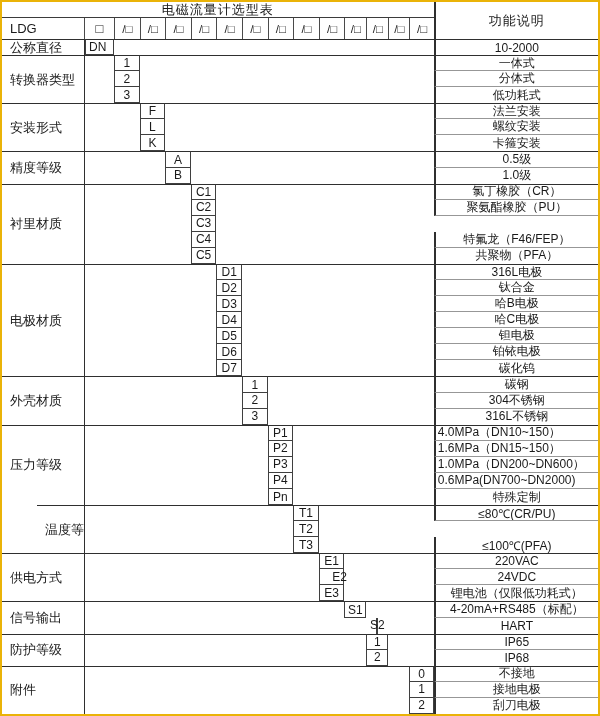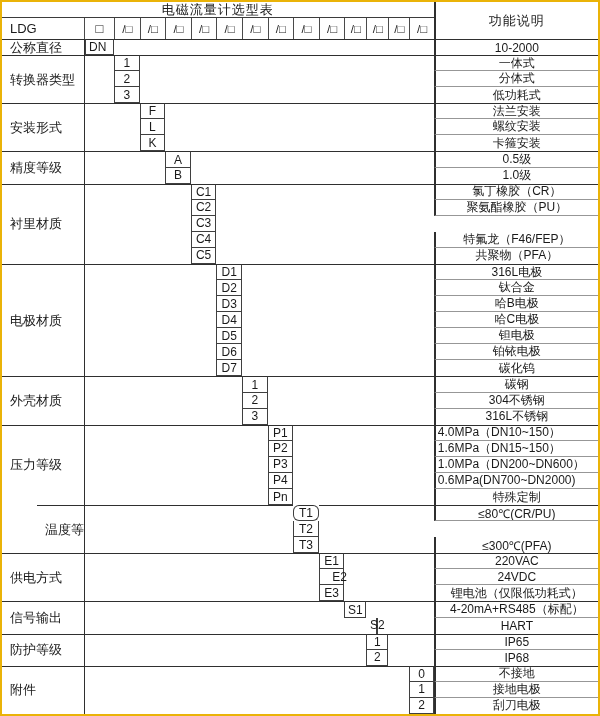--- a/index.html
+++ b/index.html
@@ -175,25 +175,25 @@
     <div class="desc left" style="grid-area: 28 / 16;">1.6MPa（DN15~150）</div>
     <div class="code-box" style="grid-area: 29 / 9;">P3</div>
     <div class="desc left" style="grid-area: 29 / 16;">1.0MPa（DN200~DN600）</div>
     <div class="code-box" style="grid-area: 30 / 9;">P4</div>
     <div class="desc left" style="grid-area: 30 / 16;">0.6MPa(DN700~DN2000)</div>
     <div class="code-box" style="grid-area: 31 / 9;">Pn</div>
     <div class="desc last" style="grid-area: 31 / 16;">特殊定制</div>
     <div class="sec-label" style="grid-area: 32 / 1 / span 3; margin-left: 35px;">温度等级</div>
     <div class="gap" style="grid-area: 32 / 2 / span 3 / 10;"></div>
     <div class="gap" style="grid-area: 32 / 11 / span 3 / 16;"></div>
-    <div class="code-box first" style="grid-area: 32 / 10; border-radius: 6px;">T1</div>
+    <div class="code-box first" style="grid-area: 32 / 10;">T1</div>
     <div class="desc first" style="grid-area: 32 / 16;">≤80℃(CR/PU)</div>
     <div class="code-box" style="grid-area: 33 / 10;">T2</div>
     <div class="code-box" style="grid-area: 34 / 10;">T3</div>
-    <div class="desc last" style="grid-area: 34 / 16;">≤300℃(PFA)</div>
+    <div class="desc last" style="grid-area: 34 / 16;">≤100℃(PFA)</div>
     <div class="sec-label" style="grid-area: 35 / 1 / span 3;">供电方式</div>
     <div class="gap" style="grid-area: 35 / 2 / span 3 / 11;"></div>
     <div class="gap" style="grid-area: 35 / 12 / span 3 / 16;"></div>
     <div class="code-box first" style="grid-area: 35 / 11;">E1</div>
     <div class="desc first" style="grid-area: 35 / 16;">220VAC</div>
     <div class="code-box" style="grid-area: 36 / 11; padding-left: 16px;">E2</div>
     <div class="desc" style="grid-area: 36 / 16;">24VDC</div>
     <div class="code-box" style="grid-area: 37 / 11;">E3</div>
     <div class="desc last" style="grid-area: 37 / 16;">锂电池（仅限低功耗式）</div>
     <div class="sec-label" style="grid-area: 38 / 1 / span 2;">信号输出</div>

